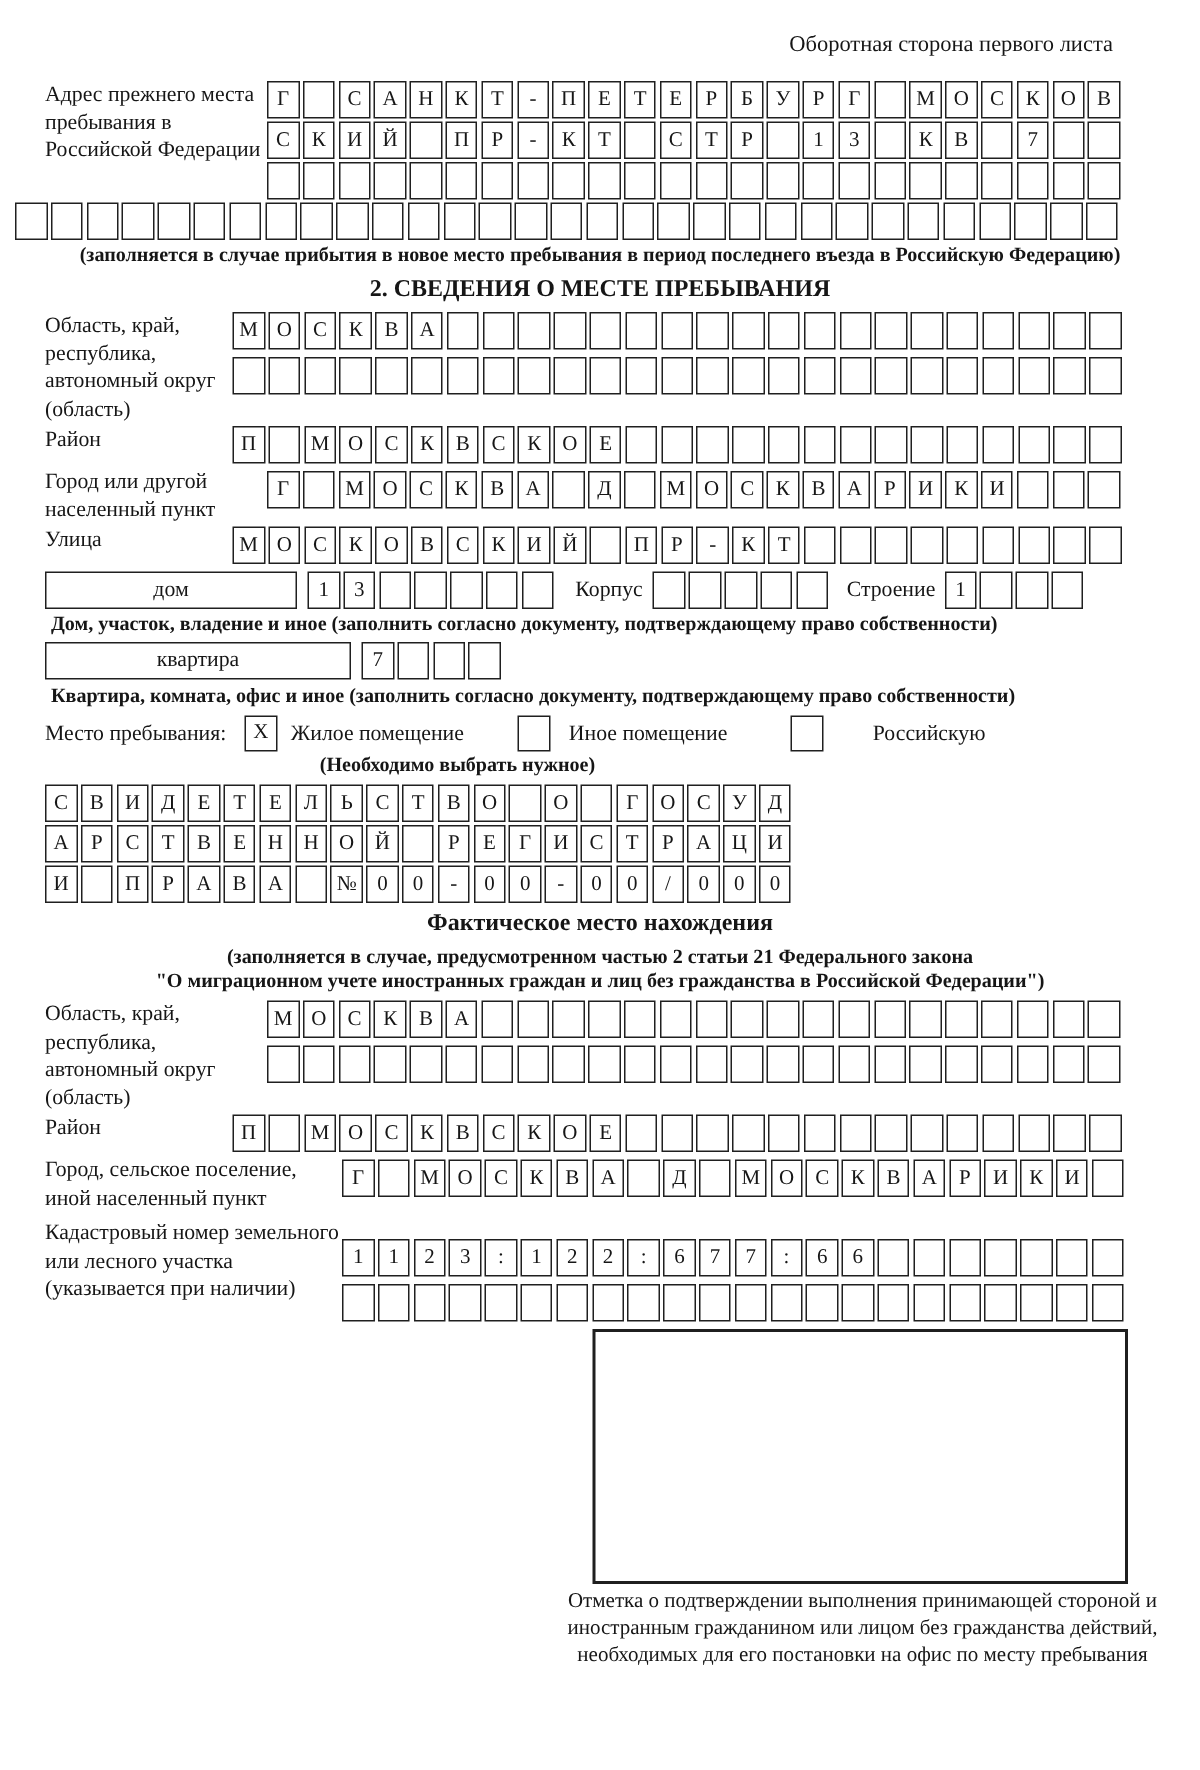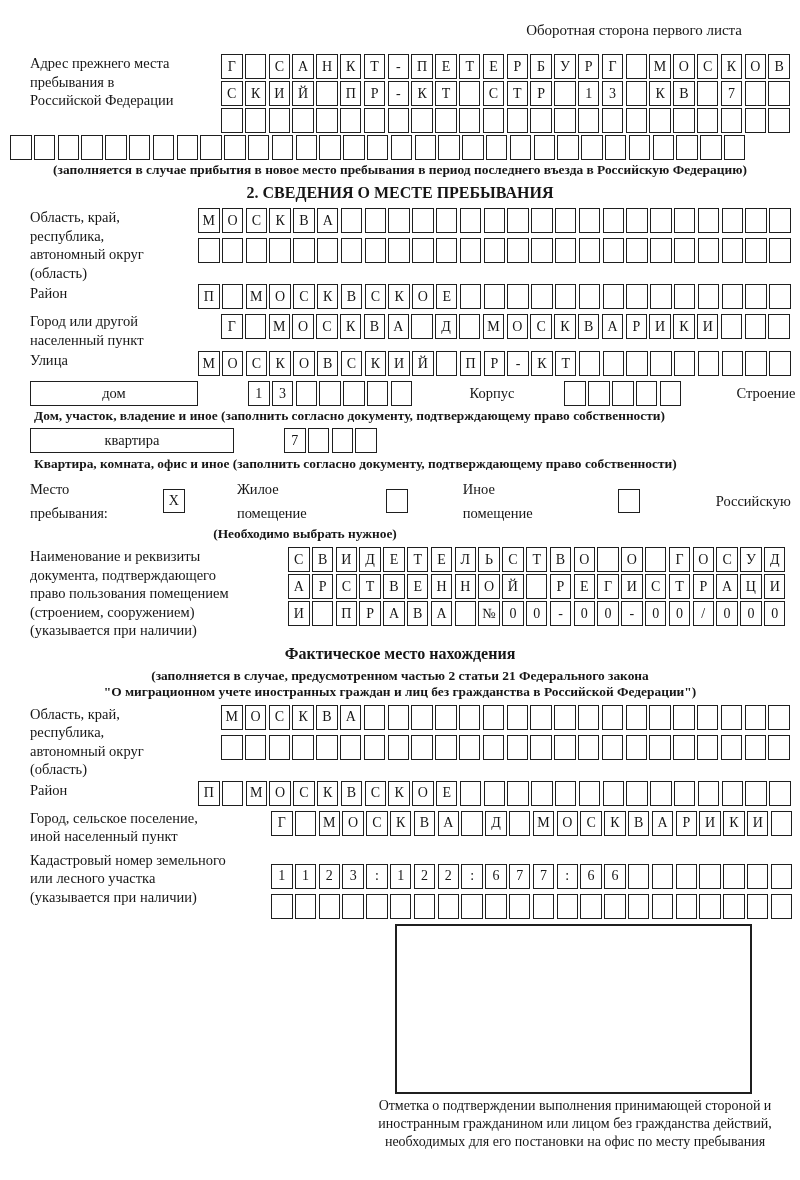--- a/index.html
+++ b/index.html
@@ -2,21 +2,21 @@
 <html><head>
 <meta charset="utf-8">
 <style>
   html,body{margin:0;padding:0;background:#fff;}
   .page{
     position:relative; width:800px; height:1180px; box-sizing:border-box;
     padding:22px 30px 0 30px; overflow:hidden; background:#fff;
     font-family:"Liberation Serif","DejaVu Serif",serif; color:#161616;
   }
   .hdr-note{text-align:right; padding-right:28px; font-size:15px; height:18px;}
-  .frow{display:flex; align-items:flex-start;gap:43px;}
+  .frow{display:flex; align-items:flex-start;}
   .lbl{font-size:14.5px; line-height:18.5px; flex:none;}
   .w148{width:148px;} .w125{width:125px;} .w215{width:215px;} .w198{width:198px;}
   .cellrows{display:flex; flex-direction:column;}
   .gap5 > .cells + .cells{margin-top:5px;}
   .gap2 > .cells + .cells{margin-top:2px;}
   .cells{display:flex;}
   .cell{
     box-sizing:border-box; flex:none; width:21.5px; height:25px; margin-right:2.3px;
     border:1.8px solid #1f1f1f; display:flex; align-items:center; justify-content:center;
     font-size:14px; background:#fff;
@@ -362,21 +362,20 @@
     <div class="checkbox" style="margin-left:12px;">X</div>
     <div class="opt-lbl" style="margin-left:9px;">Жилое помещение</div>
     <div class="checkbox" style="margin-left:36px;"></div>
     <div class="opt-lbl" style="margin-left:12px;">Иное помещение</div>
     <div class="checkbox" style="margin-left:42px;"></div>
     <div class="opt-lbl" style="margin-left:33px;">Российскую</div>
   </div>
   <div class="note center" style="width:300px; margin-left:125px; margin-top:1px;text-align:center;">(Необходимо выбрать нужное)</div>
 
   <div class="frow mt5">
-    <div class="lbl w215">Наименование и реквизиты документа, подтверждающего право пользования помещением (строением, сооружением) (указывается при наличии)</div>
     <div class="cellrows gap2">
       <div class="cells">
           <span class="cell">С</span>
           <span class="cell">В</span>
           <span class="cell">И</span>
           <span class="cell">Д</span>
           <span class="cell">Е</span>
           <span class="cell">Т</span>
           <span class="cell">Е</span>
           <span class="cell">Л</span>

